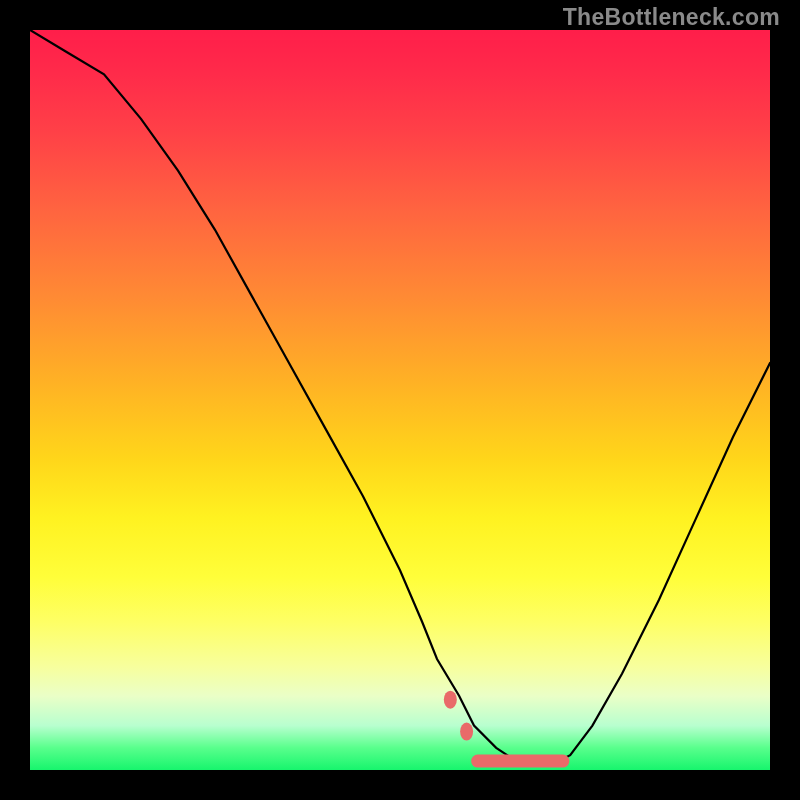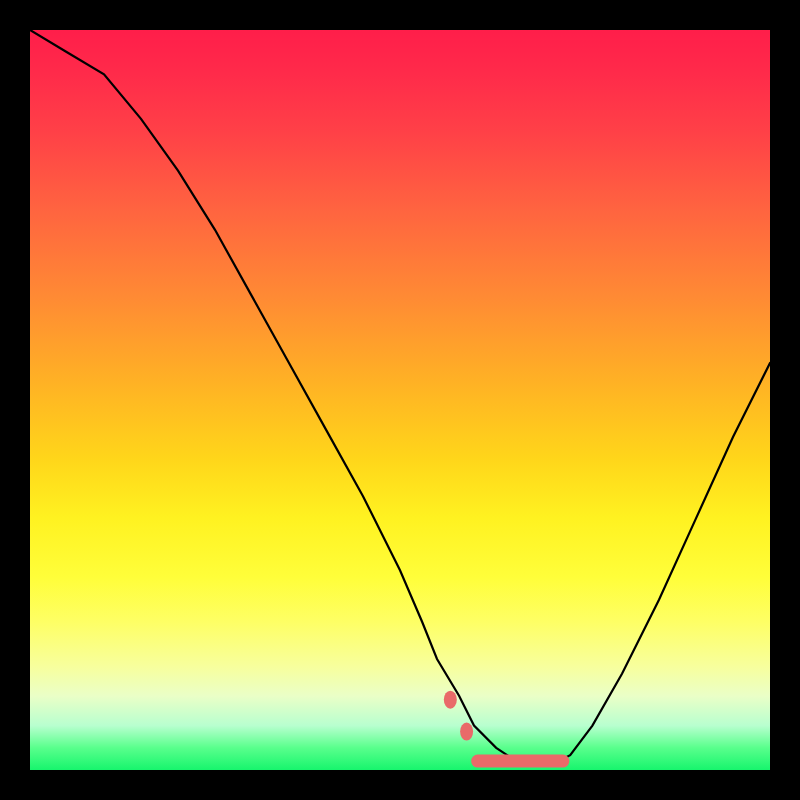--- a/index.html
+++ b/index.html
@@ -58,20 +58,21 @@
   }
   svg.curves {
     position: absolute;
     inset: 0;
   }
 </style>
 </head>
 <body>
 
 <div class="outer">
+  <div class="watermark">TheBottleneck.com</div>
   <div class="plot">
     <div class="grad"></div>
     <svg class="curves" viewBox="0 0 740 740" preserveAspectRatio="none">
       <g>
         <path id="curve-path" fill="none" stroke="#000" stroke-width="2.2" stroke-linecap="round" d="M0.0 0.0 L37.0 22.2 L74.0 44.4 L111.0 88.8 L148.0 140.6 L185.0 199.8 L222.0 266.4 L259.0 333.0 L296.0 399.6 L333.0 466.2 L370.0 540.2 L392.2 592.0 L407.0 629.0 L429.2 666.0 L444.0 695.6 L466.2 717.8 L488.4 732.6 L510.6 732.6 L525.4 732.6 L540.2 725.2 L562.4 695.6 L592.0 643.8 L629.0 569.8 L666.0 488.4 L703.0 407.0 L740.0 333.0"></path>
       </g>
       <g id="marker-group">
           <ellipse cx="420.31999999999994" cy="669.7" rx="6.5" ry="9" fill="#e96a69"></ellipse>
           <ellipse cx="436.59999999999997" cy="701.52" rx="6.5" ry="9" fill="#e96a69"></ellipse>
           <line x1="447.7" x2="532.8" y1="731.12" y2="731.12" stroke="#e96a69" stroke-width="13" stroke-linecap="round"></line>

